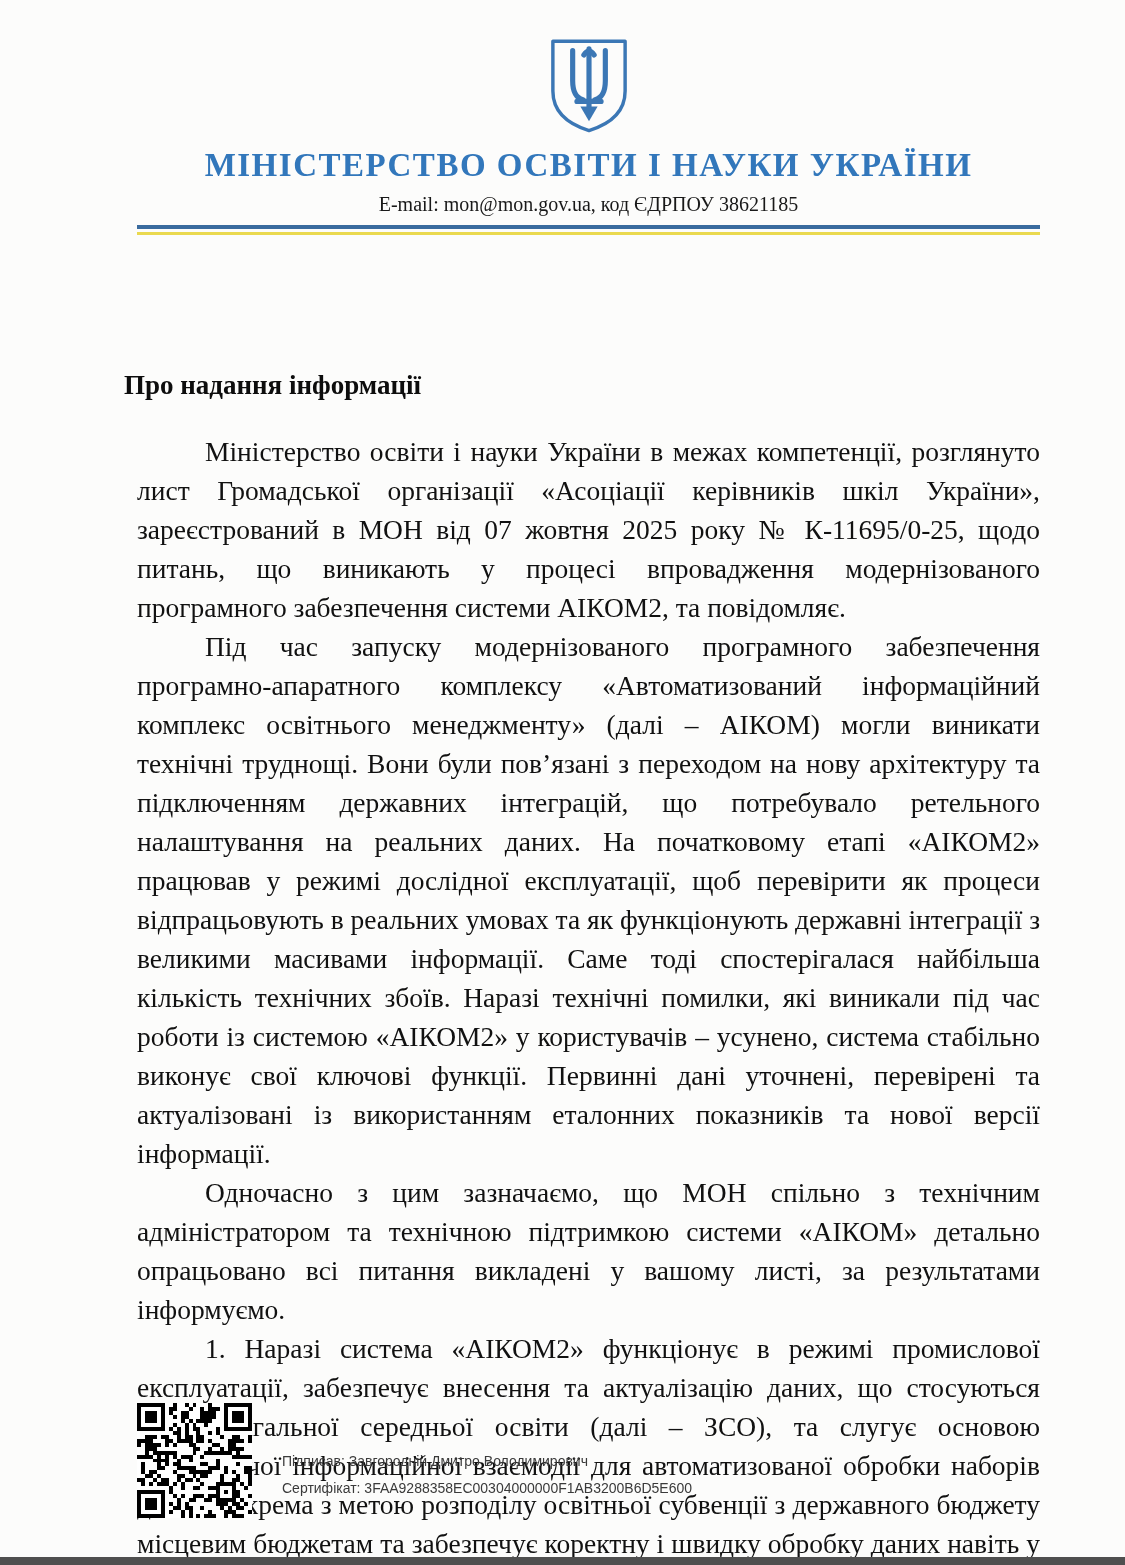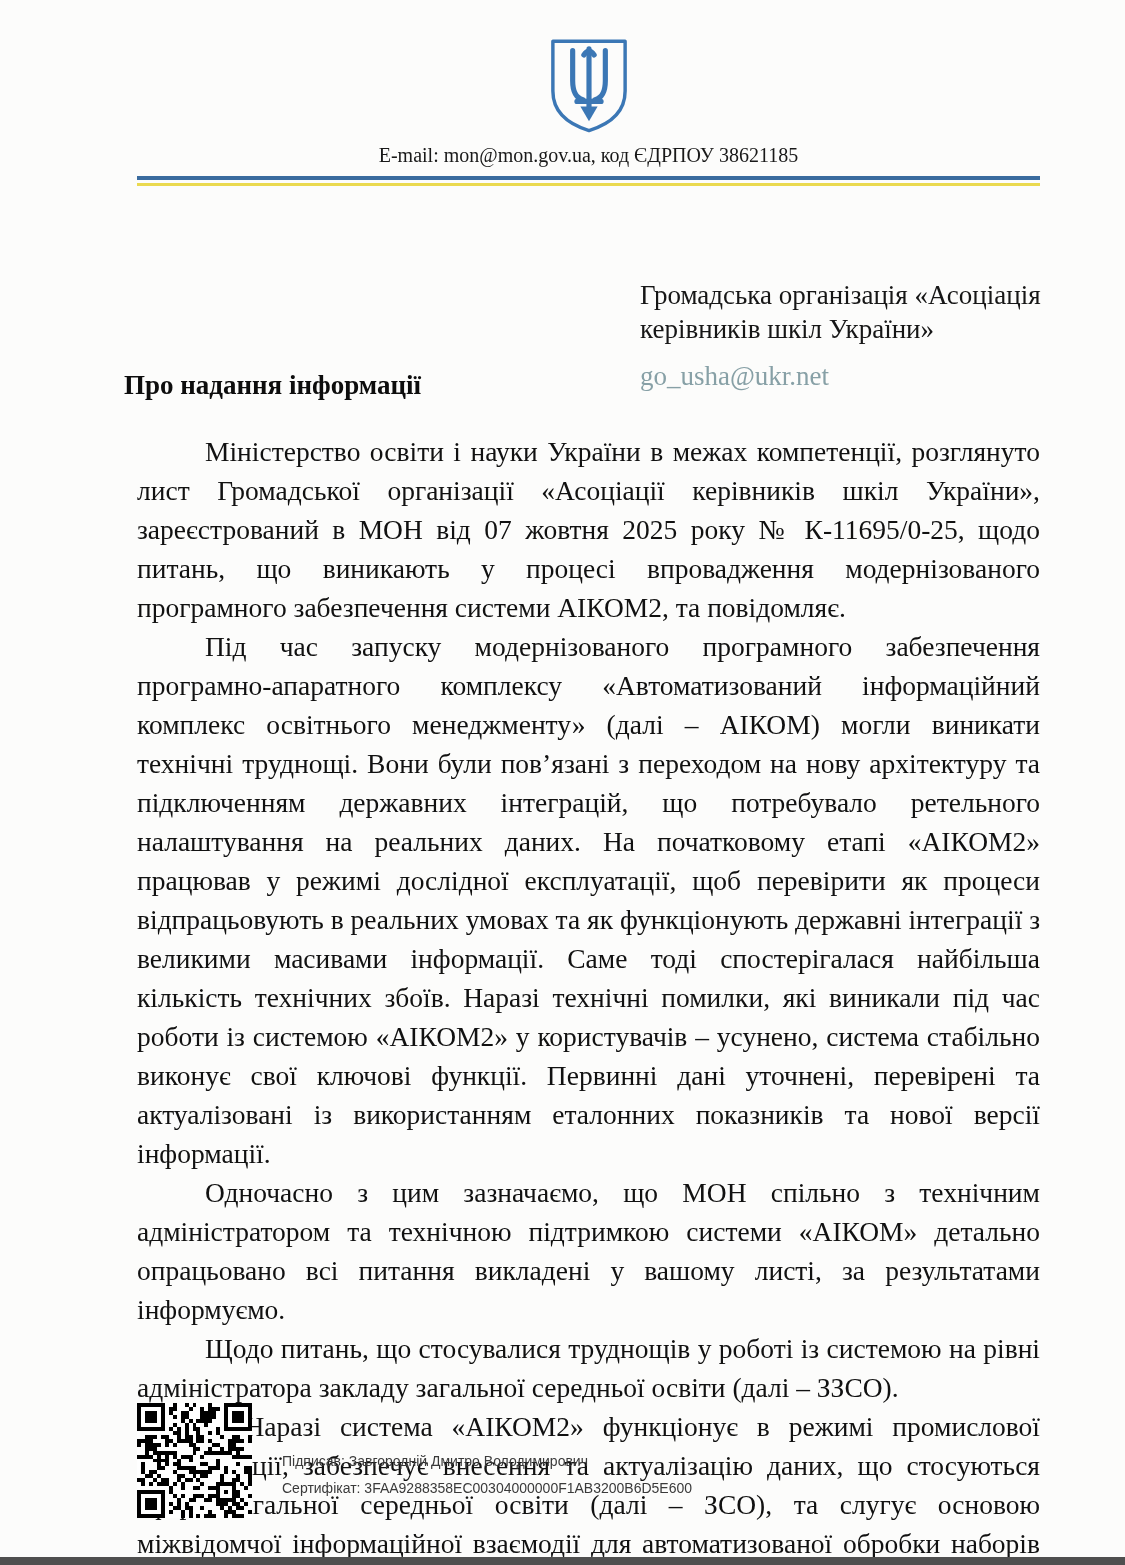--- a/index.html
+++ b/index.html
@@ -79,40 +79,36 @@
       <path d="M8 6 H92 V64 Q92 97 50 110 Q8 97 8 64 Z" fill="none" stroke="#3b77b5" stroke-width="4" stroke-linejoin="round"></path>
       <g fill="none" stroke="#3b77b5" stroke-width="6" stroke-linecap="round">
         <path d="M50 15 V84"></path>
         <path d="M44 22 Q50 13 56 22"></path>
         <path d="M31 17 V52 Q31 71 43 74"></path>
         <path d="M69 17 V52 Q69 71 57 74"></path>
         <path d="M36 76 H64"></path>
       </g>
       <path d="M40 82 L50 99 L60 82 Z" fill="#3b77b5"></path>
     </svg>
+    <h1 class="ministry-title">МІНІСТЕРСТВО ОСВІТИ І НАУКИ УКРАЇНИ</h1>
     <div class="addr">E-mail: mon@mon.gov.ua, код ЄДРПОУ 38621185</div>
     <div class="flag-divider">
       <div class="bar-blue"></div>
       <div class="bar-gap"></div>
       <div class="bar-yellow"></div>
     </div>
   </header>
 
-  <div class="recipient">
-    <div>Громадська організація «Асоціація керівників шкіл України»</div>
-    <a class="recipient-email" href="#">go_usha@ukr.net</a>
-  </div>
 
   <div class="subject">Про надання інформації</div>
 
   <main class="body-text">
     <p>Міністерство освіти і науки України в межах компетенції, розглянуто лист Громадської організації «Асоціації керівників шкіл України», зареєстрований в МОН від 07 жовтня 2025 року № К-11695/0-25, щодо питань, що виникають у процесі впровадження модернізованого програмного забезпечення системи АІКОМ2, та повідомляє.</p>
     <p>Під час запуску модернізованого програмного забезпечення програмно-апаратного комплексу «Автоматизований інформаційний комплекс освітнього менеджменту» (далі – АІКОМ) могли виникати технічні труднощі. Вони були пов’язані з переходом на нову архітектуру та підключенням державних інтеграцій, що потребувало ретельного налаштування на реальних даних. На початковому етапі «АІКОМ2» працював у режимі дослідної експлуатації, щоб перевірити як процеси відпрацьовують в реальних умовах та як функціонують державні інтеграції з великими масивами інформації. Саме тоді спостерігалася найбільша кількість технічних збоїв. Наразі технічні помилки, які виникали під час роботи із системою «АІКОМ2» у користувачів – усунено, система стабільно виконує свої ключові функції. Первинні дані уточнені, перевірені та актуалізовані із використанням еталонних показників та нової версії інформації.</p>
     <p>Одночасно з цим зазначаємо, що МОН спільно з технічним адміністратором та технічною підтримкою системи «АІКОМ» детально опрацьовано всі питання викладені у вашому листі, за результатами інформуємо.</p>
-    <p>Щодо питань, що стосувалися труднощів у роботі із системою на рівні адміністратора закладу загальної середньої освіти (далі – ЗЗСО).</p>
     <p>1. Наразі система «АІКОМ2» функціонує в режимі промислової експлуатації, забезпечує внесення та актуалізацію даних, що стосуються сфери загальної середньої освіти (далі – ЗСО), та слугує основою міжвідомчої інформаційної взаємодії для автоматизованої обробки наборів даних, зокрема з метою розподілу освітньої субвенції з державного бюджету місцевим бюджетам та забезпечує коректну і швидку обробку даних навіть у періоди підвищеного</p>
   </main>
 
   <footer class="stamp">
     <svg id="qr" class="qr" viewBox="0 0 29 29" shape-rendering="crispEdges" aria-hidden="true">
         <rect x="0" y="0" width="29" height="29" fill="#ffffff"></rect>
         <rect x="9" y="0" width="1" height="1" fill="#000"></rect>
         <rect x="12" y="0" width="1" height="1" fill="#000"></rect>
         <rect x="14" y="0" width="1" height="1" fill="#000"></rect>
         <rect x="18" y="0" width="1" height="1" fill="#000"></rect>

